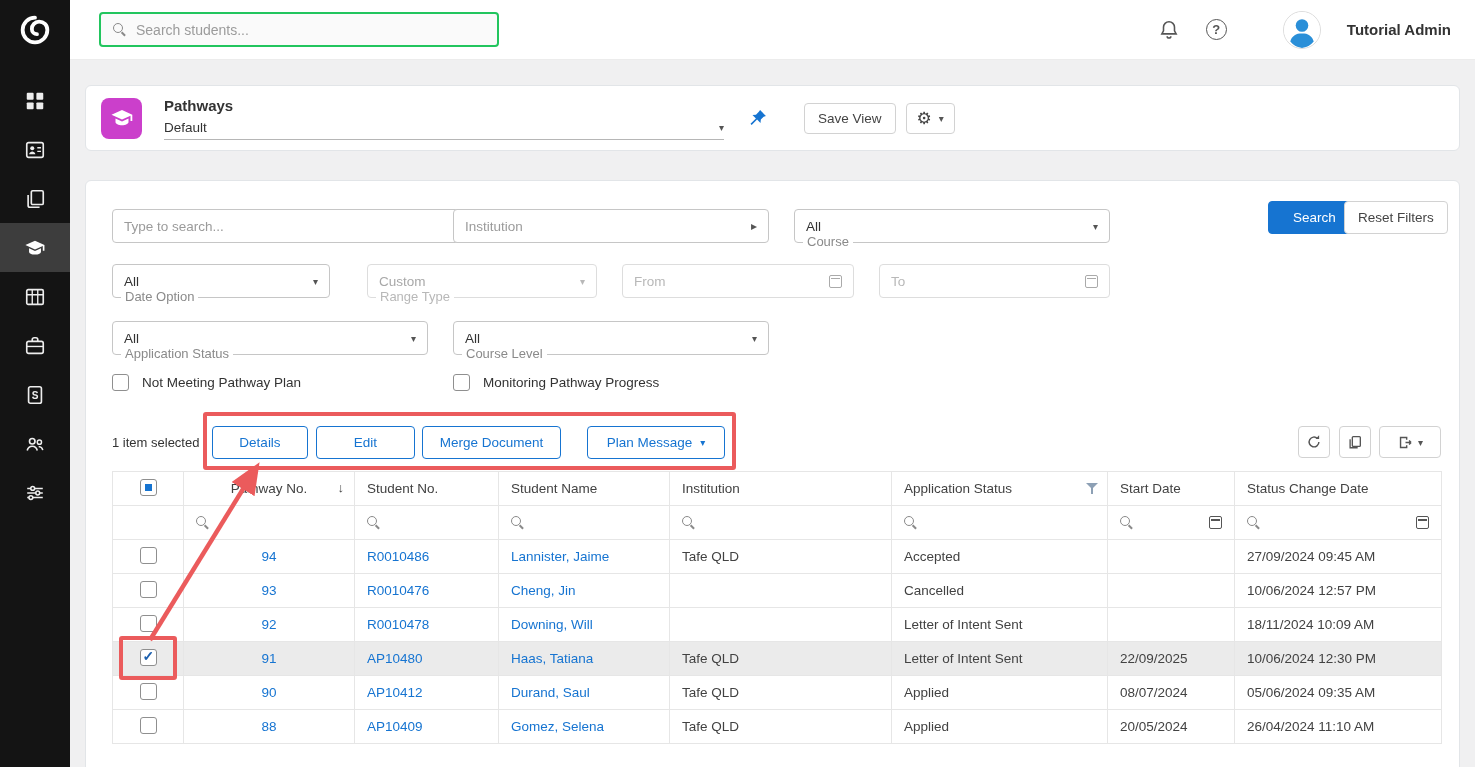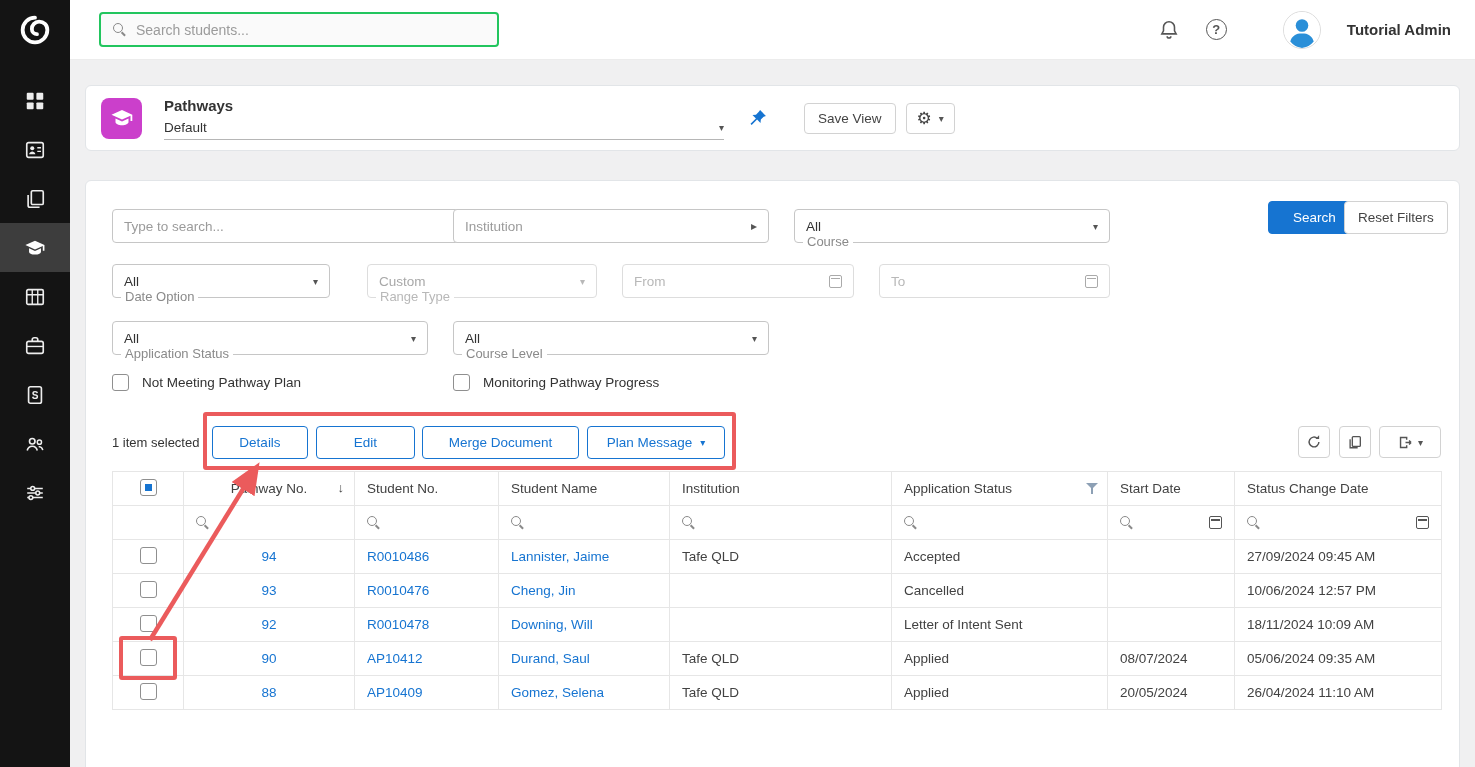--- a/index.html
+++ b/index.html
@@ -270,21 +270,21 @@
     <span>Not Meeting Pathway Plan</span>
   </div>
   <div class="cb-row" style="left:367px; top:193px;">
     <span class="cb"></span>
     <span>Monitoring Pathway Progress</span>
   </div>
 
   <div class="sel-text">1 item selected</div>
   <button class="btn-outline" style="left:126px; top:245px; width:96px;">Details</button>
   <button class="btn-outline" style="left:230px; top:245px; width:99px;">Edit</button>
-  <button class="btn-outline" style="left:336px; top:245px; width:157px;">Merge Document</button>
+  <button class="btn-outline" style="left:336px; top:245px; width:139px;">Merge Document</button>
   <button class="btn-outline" style="left:501px; top:245px; width:138px;">
     <span>Plan Message</span>
     <span class="caret" style="color:#1674d1;">▾</span>
   </button>
 
   <button class="tool-icon-btn" style="left:1212px;">
     <svg width="16" height="16" viewBox="0 0 18 18">
         <path d="M14.5 9a5.5 5.5 0 1 1-1.7-4" fill="none" stroke="#555" stroke-width="1.6"></path>
         <path d="M14.8 1.5v4.2h-4.2z" fill="#555"></path>
       </svg>
@@ -396,20 +396,30 @@
         <tr>
     <td class="c-cb"><span class="cb"></span></td>
     <td class="c-center"><span class="link">92</span></td>
     <td><span class="link">R0010478</span></td>
     <td><span class="link">Downing, Will</span></td>
     <td></td>
     <td>Letter of Intent Sent</td>
     <td></td>
     <td>18/11/2024 10:09 AM</td>
   </tr>
+        <tr class="selected">
+    <td class="c-cb"><span class="cb checked"></span></td>
+    <td class="c-center"><span class="link">91</span></td>
+    <td><span class="link">AP10480</span></td>
+    <td><span class="link">Haas, Tatiana</span></td>
+    <td>Tafe QLD</td>
+    <td>Letter of Intent Sent</td>
+    <td>22/09/2025</td>
+    <td>10/06/2024 12:30 PM</td>
+  </tr>
         <tr>
     <td class="c-cb"><span class="cb"></span></td>
     <td class="c-center"><span class="link">90</span></td>
     <td><span class="link">AP10412</span></td>
     <td><span class="link">Durand, Saul</span></td>
     <td>Tafe QLD</td>
     <td>Applied</td>
     <td>08/07/2024</td>
     <td>05/06/2024 09:35 AM</td>
   </tr>

